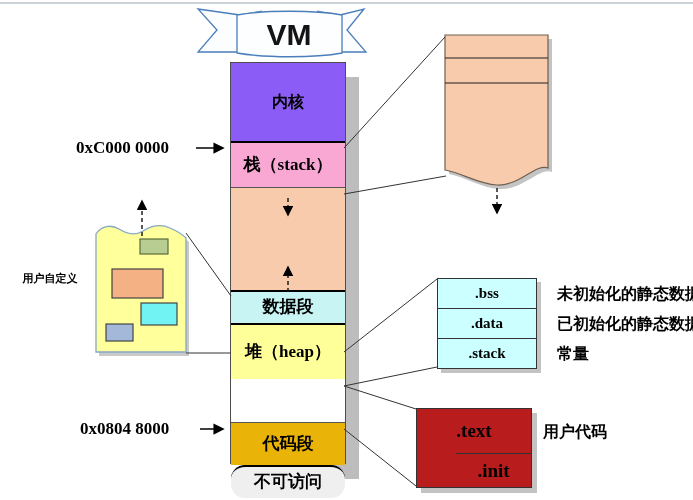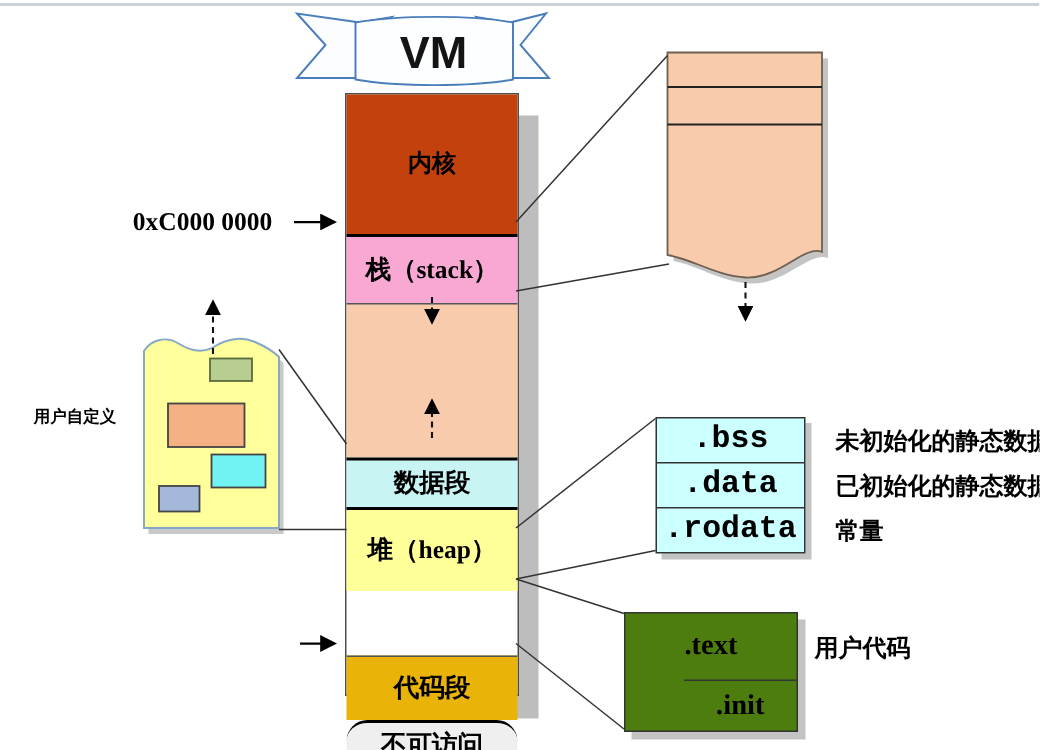--- a/index.html
+++ b/index.html
@@ -14,55 +14,55 @@
 
   
   #col{
     left:230px; top:62px; width:114px; height:400px;
     border:1px solid #4d4d4d; box-sizing:content-box;
     box-shadow:13px 15px 0 #bdbdbd; background:#fff;
   }
   .seg{width:100%; box-sizing:border-box; display:flex; flex-direction:column;
        align-items:center; justify-content:center;
        font-weight:bold; font-size:17px; line-height:1.45; text-align:center;}
-  .seg.kernel{height:93px; background:#c2410c; font-size:16px;}
+  .seg.kernel{height:78px; background:#8b5cf6; font-size:16px;}
   .seg.stack{height:46px; background:#f9a8d4; border-top:2px solid #000;}
   .seg.gap{height:103px; background:#f8cbad; border-top:1px solid #555;}
   .seg.heap{height:56px; background:#ffff99; border-top:2px solid #000;}
   .seg.dataseg{height:33px; background:#c9f4f4; border-top:2px solid #000;}
   .seg.codeseg{height:43px; background:#eab308; border-top:1px solid #555;margin-top:43px;}
   .seg.inacc{height:33px; background:#efefef; border-top:2px solid #000;border-radius:14px;}
 
   
   .orow{width:101px; text-align:center; font-weight:bold;}
   #env-row{left:446px; top:38px; height:18px; font-size:15px;}
   #cmd-row{left:446px; top:61px; height:20px; font-size:15px;}
   #local-row{left:446px; top:104px; height:22px; font-size:16px;}
 
   
   #bssbox{left:437px; top:278px; width:98px; border:1px solid #333;
           background:#ccffff; box-shadow:4px 4px 0 #c3c3c3;}
   #bssbox .srow{height:29px; display:flex; align-items:center; justify-content:center;
-          font-weight:bold; font-size:21px;font-family:Liberation Mono, monospace;}
+          font-weight:bold; font-size:15px;}
   #bssbox .srow + .srow{border-top:1px solid #333;}
   #txtbox{left:416px; top:408px; width:114px; border:1px solid #333;
-          background:#4d7c0f; box-shadow:5px 5px 0 #c3c3c3;}
+          background:#b91c1c; box-shadow:5px 5px 0 #c3c3c3;}
   #txtbox .srow{display:flex; align-items:center; justify-content:center;
           font-weight:bold; font-size:19px;}
   #txtbox .srow.r1{height:44px;}
   #txtbox .srow.r2{height:33px; border-top:1px solid #333;margin-left:39px;}
 
   .desc{font-weight:bold; font-size:16px; white-space:nowrap;}
   #bss-desc{left:557px; top:284px;}
   #data-desc{left:557px; top:314px;}
   #rodata-desc{left:557px; top:344px;}
   #text-desc{left:543px; top:422px;}
   #init-desc{left:540px; top:459px;}
 
-  .addr{font-weight:bold; font-size:17px; width:118px; text-align:center; white-space:nowrap;}
+  .addr{font-weight:bold; font-size:17px; width:118px; text-align:left; white-space:nowrap;}
   #addr-stack{left:76px; top:138px;}
   #addr-code{left:80px; top:419px;}
 
   #user-label{left:2px; top:266px; width:96px; text-align:center;
               font-weight:bold; font-size:11px; line-height:24px;}
 
   svg{position:absolute; left:0; top:0; pointer-events:none;}
   #overlay{z-index:6;}
   .t{white-space:nowrap;}
 </style>
@@ -143,34 +143,35 @@
     </div>
     <div class="seg codeseg">
       <span class="t">代码段</span>
     </div>
     <div class="seg inacc">
       <span class="t">不可访问</span>
     </div>
   </div>
 
   <div class="abs addr" id="addr-stack">0xC000 0000</div>
+  <div class="abs addr" id="addr-code">0x0804 8000</div>
 
   <div class="abs orow" id="env-row">环境变量</div>
   <div class="abs orow" id="cmd-row">命令行参数</div>
   <div class="abs orow" id="local-row">局部变量</div>
 
   <div class="abs" id="bssbox">
     <div class="srow">
       <span>.bss</span>
     </div>
     <div class="srow">
       <span>.data</span>
     </div>
     <div class="srow">
-      <span>.rodata</span>
+      <span>.stack</span>
     </div>
   </div>
   <div class="abs desc" id="bss-desc">未初始化的静态数据</div>
   <div class="abs desc" id="data-desc">已初始化的静态数据</div>
   <div class="abs desc" id="rodata-desc">常量</div>
 
   <div class="abs" id="txtbox">
     <div class="srow r1">
       <span>.text</span>
     </div>

